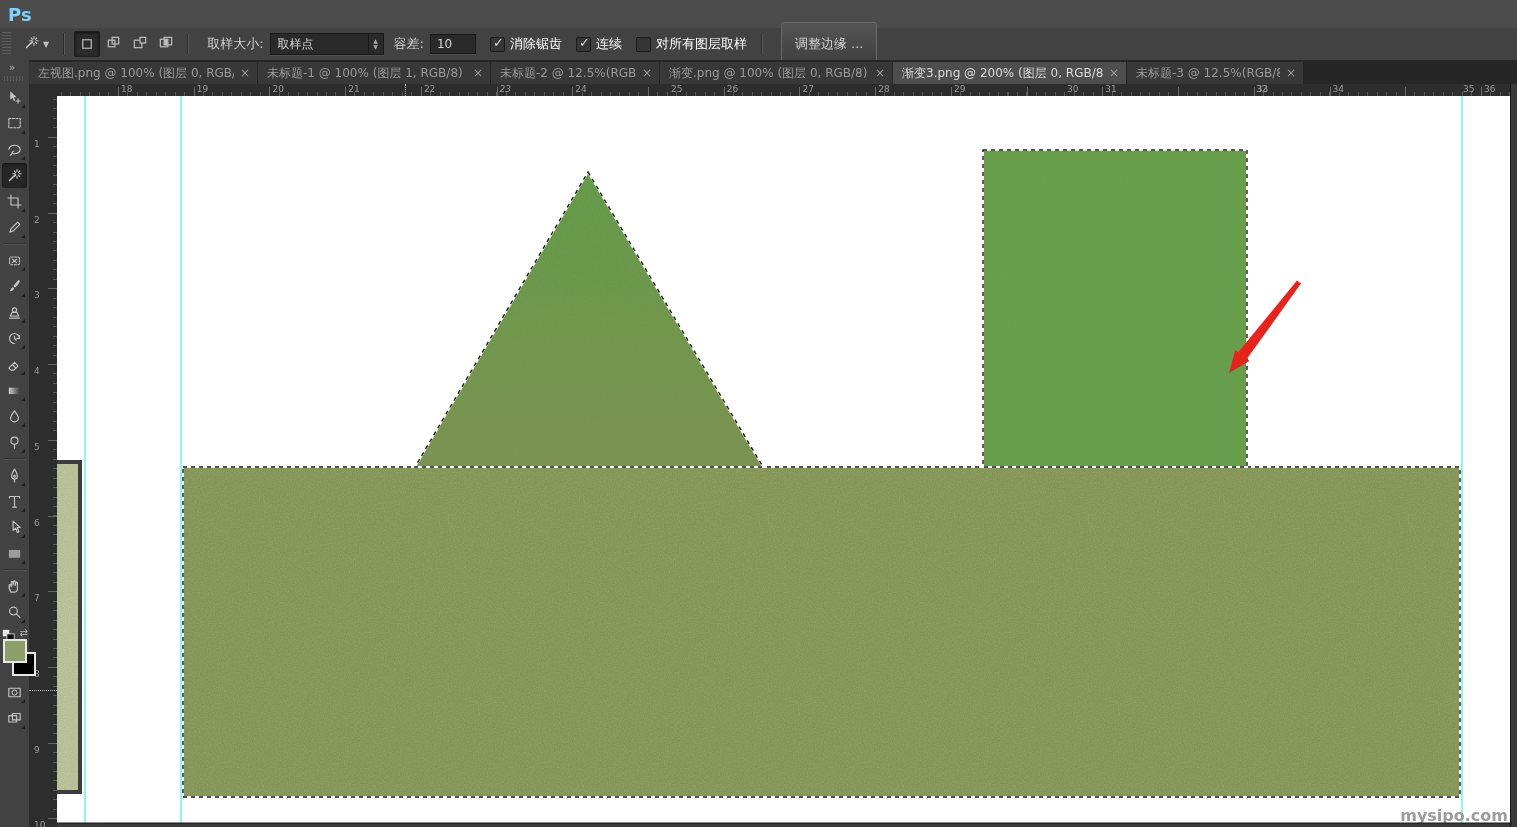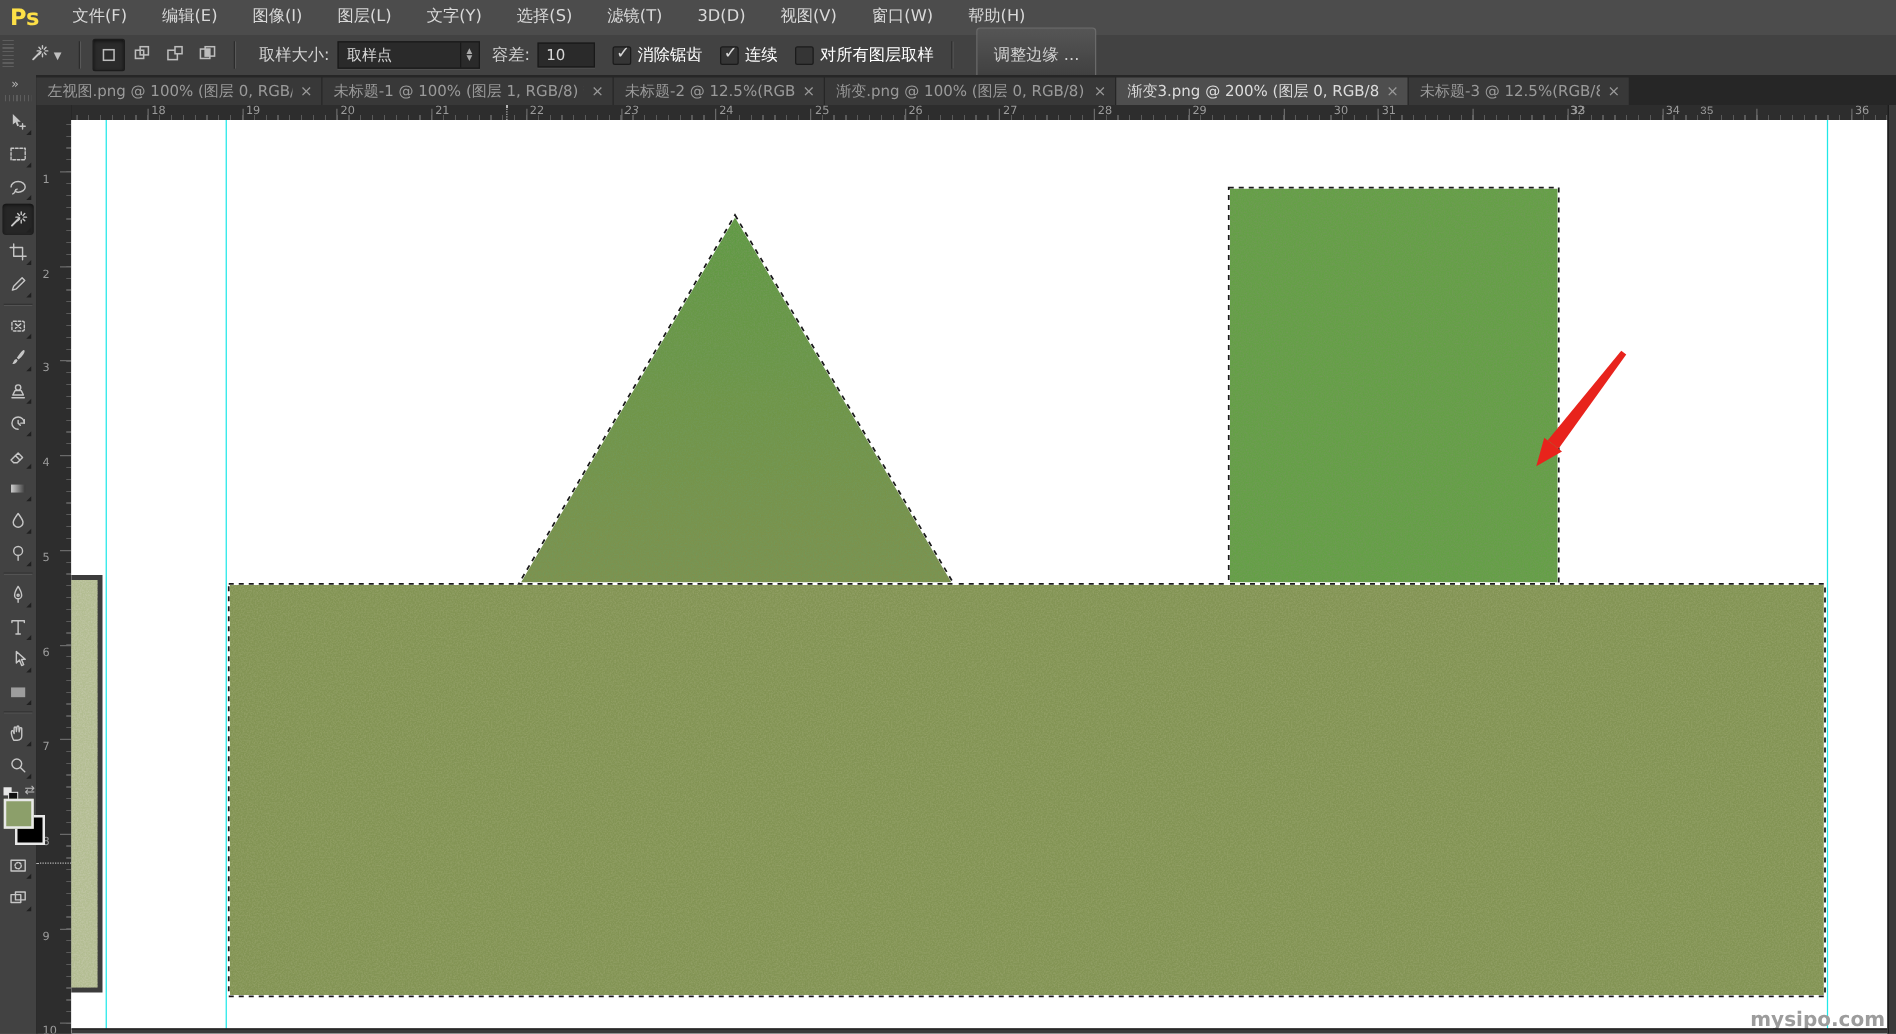--- a/index.html
+++ b/index.html
@@ -1,21 +1,21 @@
 <!DOCTYPE html>
 <html><head>
 <meta charset="utf-8">
 <style>
   html,body{margin:0;padding:0;background:#4c4c4c;font-family:"DejaVu Sans",sans-serif;}
   #app{position:relative;width:1517px;height:827px;overflow:hidden;background:#4c4c4c;}
 
   
   #menubar{position:absolute;left:0;top:0;width:100%;height:28px;background:#4c4c4c;
     border-bottom:1px solid #313131;display:flex;align-items:center;}
-  #ps-logo{width:36px;color:#fde047;font-weight:bold;font-size:18px;padding-left:8px;}
+  #ps-logo{width:36px;color:#7dd3fc;font-weight:bold;font-size:18px;padding-left:8px;}
   .menu-item{color:#d9d9d9;font-size:13px;padding:0 14px;line-height:28px;cursor:default;}
 
   
   #optionsbar{position:absolute;left:0;top:28px;width:100%;height:32px;background:#424242;
     border-bottom:1px solid #1e1e1e;display:flex;align-items:center;}
   #opt-grip{width:9px;height:24px;margin-left:2px;
     background:repeating-linear-gradient(180deg,#5d5d5d 0 1px,transparent 1px 3px);}
   .opt-sep{width:1px;height:22px;background:#2c2c2c;border-right:1px solid #585858;margin:0 8px;}
   #tool-preset{display:flex;align-items:center;gap:3px;padding:2px 6px;margin-left:6px;}
   .caret{color:#c0c0c0;font-size:8px;}
@@ -84,33 +84,20 @@
   #canvas-area{position:absolute;left:57px;top:96px;width:1453px;height:731px;background:#fff;}
   #right-strip{position:absolute;left:1510px;top:84px;right:0;bottom:0;background:#3a3a3a;border-left:1px solid #141414;}
 </style>
 </head>
 <body>
 
 <div id="app">
 
   <div id="menubar">
     <div id="ps-logo">Ps</div>
-    <div id="menu-items" style="display: flex;">
-        <span class="menu-item">文件(F)</span>
-        <span class="menu-item">编辑(E)</span>
-        <span class="menu-item">图像(I)</span>
-        <span class="menu-item">图层(L)</span>
-        <span class="menu-item">文字(Y)</span>
-        <span class="menu-item">选择(S)</span>
-        <span class="menu-item">滤镜(T)</span>
-        <span class="menu-item">3D(D)</span>
-        <span class="menu-item">视图(V)</span>
-        <span class="menu-item">窗口(W)</span>
-        <span class="menu-item">帮助(H)</span>
-      </div>
   </div>
 
   <div id="optionsbar">
     <div id="opt-grip"></div>
     <div id="tool-preset">
       <span id="preset-icon"><svg width="17" height="17" viewBox="0 0 24 24" fill="none" stroke="#c6c6c6" stroke-width="1.6" stroke-linecap="round" stroke-linejoin="round">
             <path d="M13.5 10.5L5 19" stroke-width="2.2"></path>
             <path d="M15.5 3.5v3M15.5 13v3M9.5 9.5h3M18.5 9.5h3M11.5 5.5l2 2M19.5 5.5l-2 2M11.5 13.5l2-2M19.5 13.5l-2-2"></path>
           </svg></span>
       <span class="caret">▼</span>
@@ -364,41 +351,41 @@
       <span class="hlabel" style="left: 215.44px;">20</span>
       <div class="htick" style="left: 288.16px;"></div>
       <span class="hlabel" style="left: 291.16px; text-align: center;">21</span>
       <div class="htick" style="left: 363.88px;"></div>
       <span class="hlabel" style="left: 366.88px;">22</span>
       <div class="htick" style="left: 439.6px;"></div>
       <span class="hlabel" style="left: 442.6px; font-style: italic;">23</span>
       <div class="htick" style="left: 515.32px;"></div>
       <span class="hlabel" style="left: 518.32px;">24</span>
       <div class="htick" style="left: 591.04px;"></div>
-      <span class="hlabel" style="left: 595px;">25</span>
+      <span class="hlabel" style="left: 614px;">25</span>
       <div class="htick" style="left: 666.76px;"></div>
       <span class="hlabel" style="left: 669.76px;">26</span>
       <div class="htick" style="left: 742.48px;"></div>
       <span class="hlabel" style="left: 745.48px;">27</span>
       <div class="htick" style="left: 818.2px;"></div>
       <span class="hlabel" style="left: 821.2px;">28</span>
       <div class="htick" style="left: 893.92px;"></div>
       <span class="hlabel" style="left: 896.92px;">29</span>
       <div class="htick" style="left: 969.64px;"></div>
       <span class="hlabel" style="left: 1010px;">30</span>
       <div class="htick" style="left: 1045.36px;"></div>
       <span class="hlabel" style="left: 1048.36px;">31</span>
       <div class="htick" style="left: 1121.08px;"></div>
       <span class="hlabel" style="left: 1178px; margin-left: 21px;">32</span>
       <div class="htick" style="left: 1196.8px;"></div>
       <span class="hlabel" style="left: 1199.8px;">33</span>
       <div class="htick" style="left: 1272.52px;"></div>
       <span class="hlabel" style="left: 1275.52px;">34</span>
       <div class="htick" style="left: 1348.24px;"></div>
-      <span class="hlabel" style="left: 1303px; font-family: Liberation Mono, monospace;">35</span>
+      <span class="hlabel" style="left: 1406px;">35</span>
       <div class="htick" style="left: 1423.96px;"></div>
       <span class="hlabel" style="left: 1426.96px;">36</span>
     </div>
   <div id="vruler">
     <div id="vminor"></div>
     <div id="vmark"></div>
   <div class="vtick" style="top: 41px;"></div>
       <span class="vlabel" style="top: 43px;">1</span>
       <div class="vtick" style="top: 116.72px;"></div>
       <span class="vlabel" style="top: 118.72px;">2</span>

